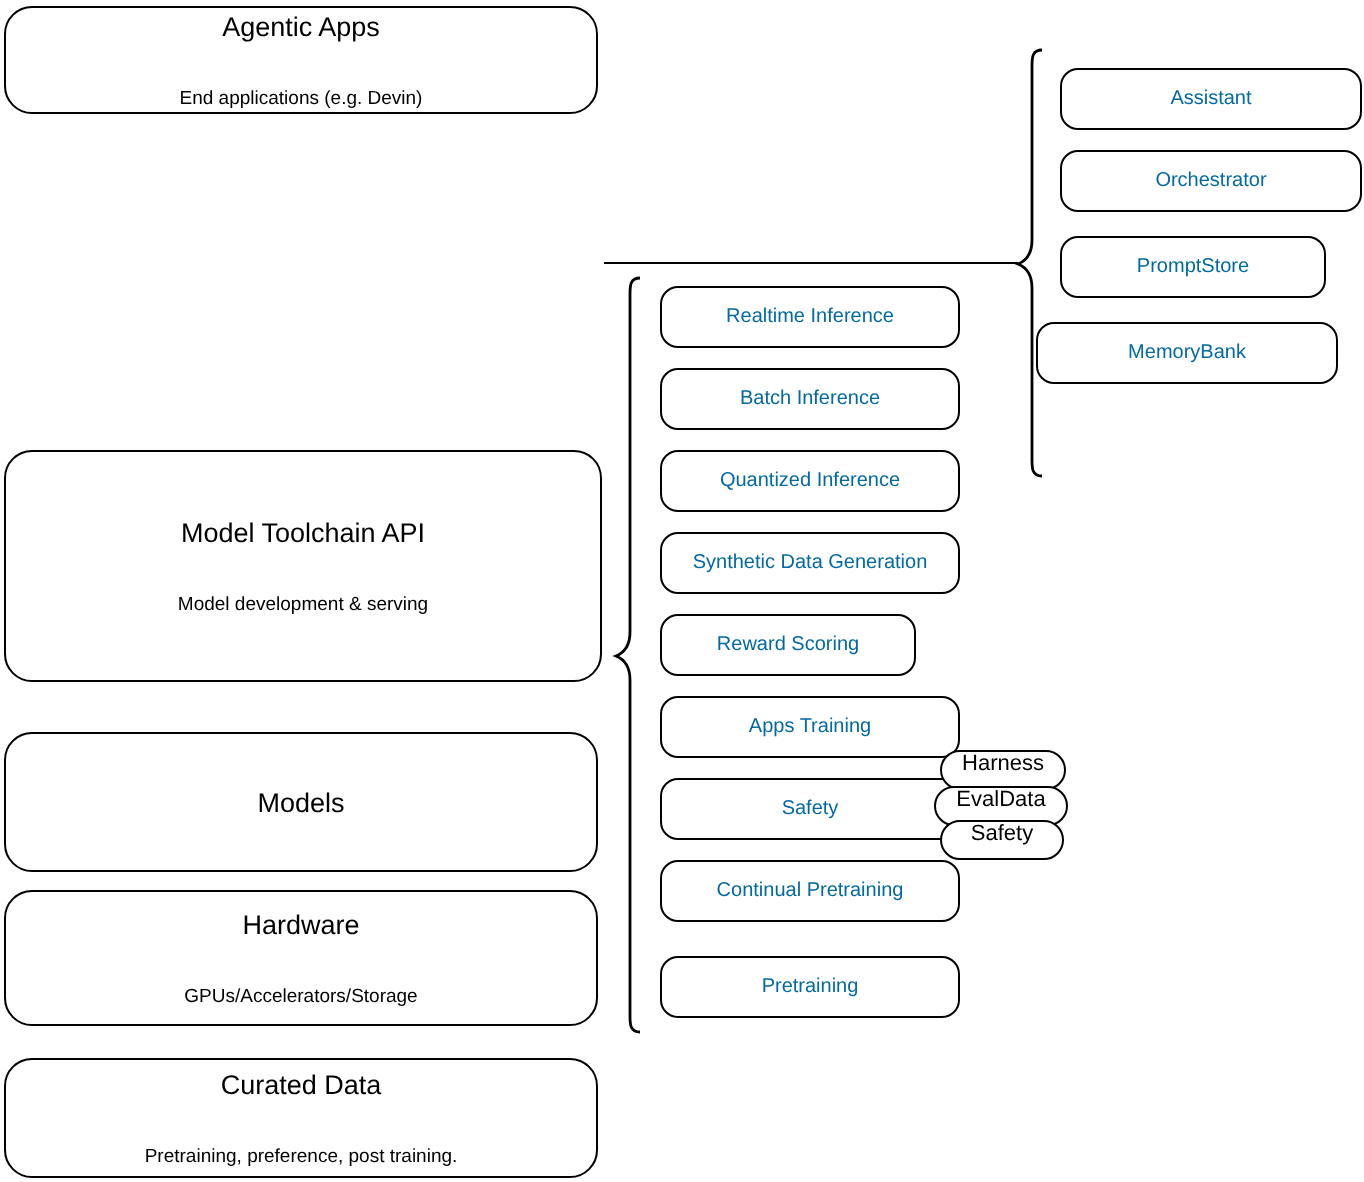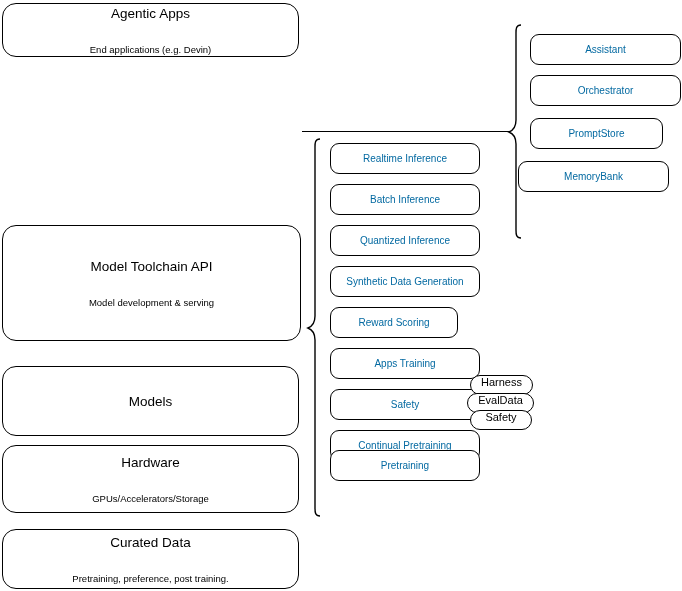--- a/index.html
+++ b/index.html
@@ -143,21 +143,21 @@
   </div>
   <div class="pill" style="left:330px; top:348px; width:150px; height:31px;">
     <span>Apps Training</span>
   </div>
   <div class="pill" style="left:330px; top:389px; width:150px; height:31px;">
     <span>Safety</span>
   </div>
   <div class="pill" style="left:330px; top:430px; width:150px; height:31px;">
     <span>Continual Pretraining</span>
   </div>
-  <div class="pill" style="left:330px; top:450px; width:150px; height:31px;">
+  <div class="pill" style="left:330px; top:478px; width:150px; height:31px;">
     <span>Pretraining</span>
   </div>
 
   <div class="mini-pill" style="left:470px; top:375px; width:63px; height:20px;">
     <span>Harness</span>
   </div>
   <div class="mini-pill" style="left:467px; top:393px; width:67px; height:20px;">
     <span>EvalData</span>
   </div>
   <div class="mini-pill" style="left:470px; top:410px; width:62px; height:20px;">

